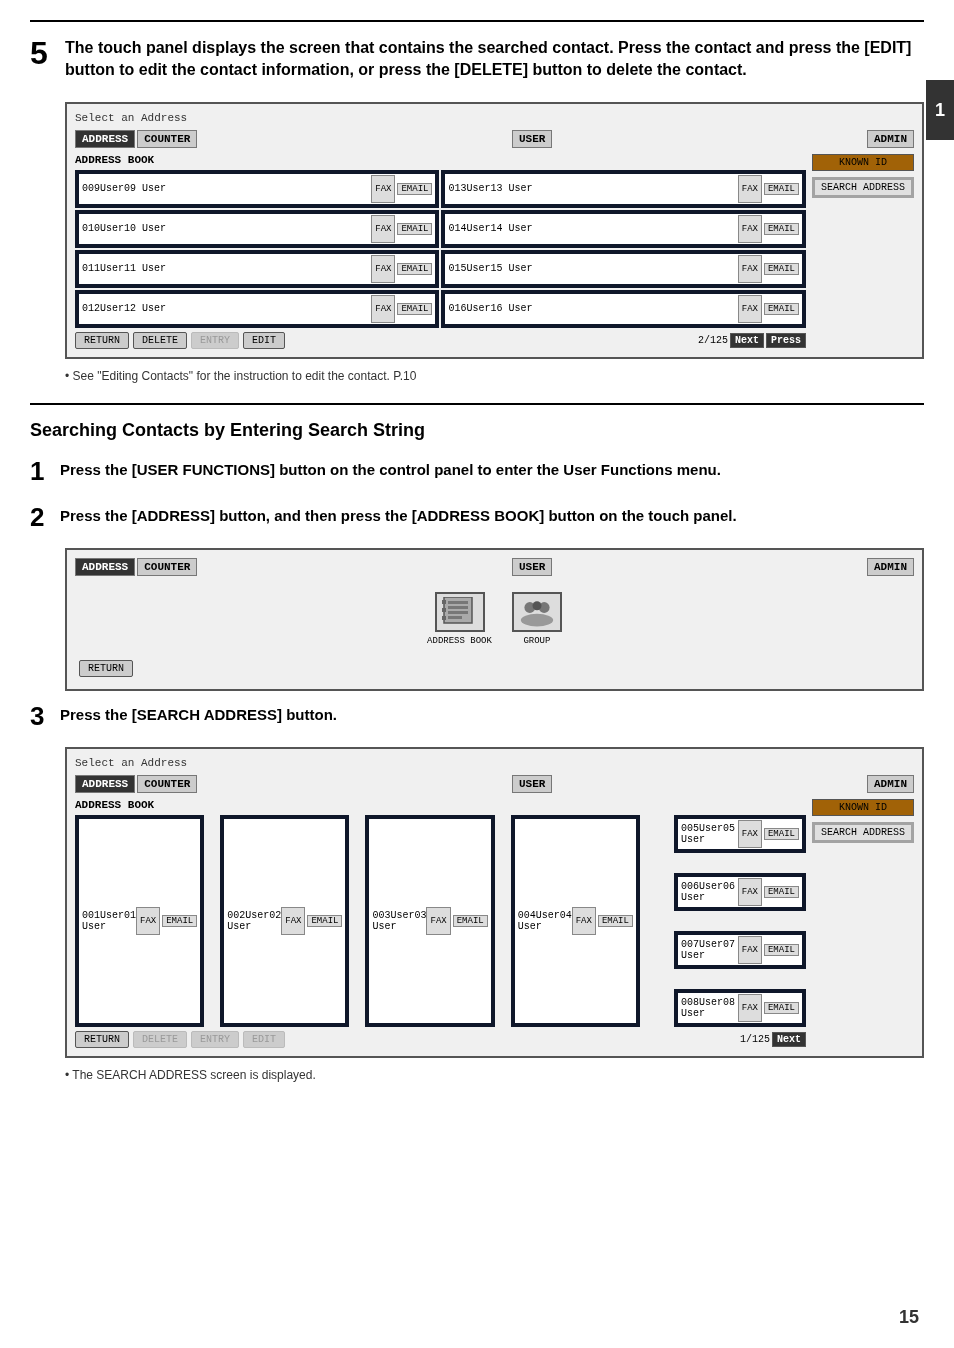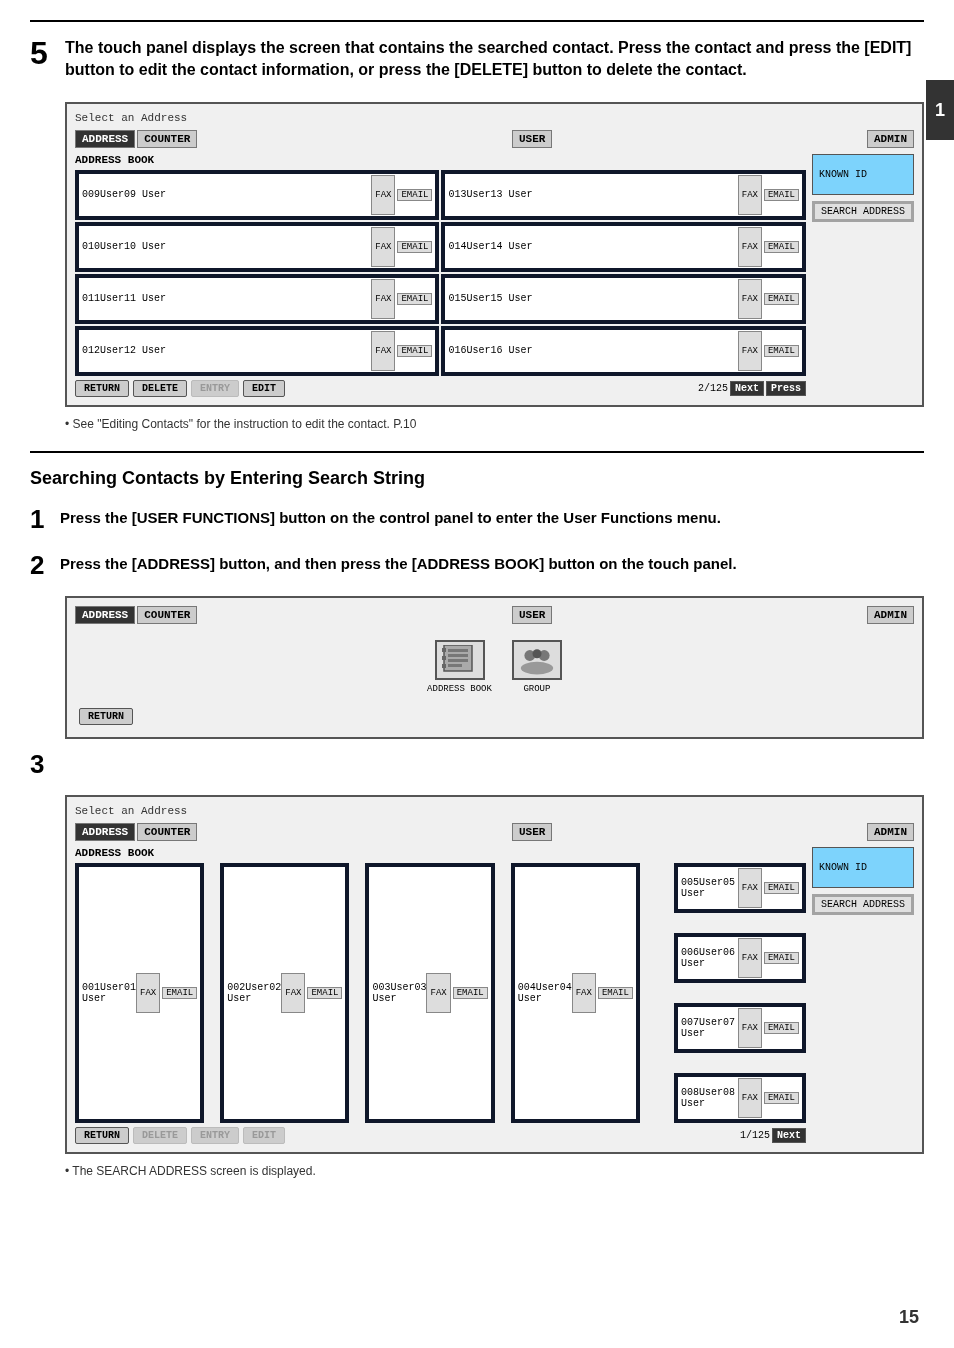--- a/index.html
+++ b/index.html
@@ -110,23 +110,24 @@
       font-size: 11px;
       font-weight: bold;
       margin-bottom: 4px;
       display: flex;
       justify-content: space-between;
       align-items: flex-start;
     }
 
     .known-id-btn {
       border: 1px solid #555;
-      padding: 14px 6px;
-      font-size: 10px;
-      background: #7dd3fc;
+      padding: 2px 6px;
+      font-size: 10px;
+      background: #a16207;
+      text-align: center;
       margin-bottom: 2px;
       font-family: 'Courier New', monospace;
     }
 
     .search-addr-btn {
       border: 3px solid #a3a3a3;
       padding: 2px 6px;
       font-size: 10px;
       background: #e0e0e0;
       text-align: center;
@@ -151,21 +152,21 @@
     }
 
     .address-name {
       flex: 1;
       font-size: 10px;
     }
 
     .fax-badge {
       background: #ddd;
       border: 1px solid #888;
-      padding: 14px 3px;
+      padding: 8px 3px;
       font-size: 9px;
       margin-right: 2px;
     }
 
     .email-badge {
       background: #ddd;
       border: 1px solid #888;
       padding: 0 3px;
       font-size: 9px;
     }
@@ -176,21 +177,21 @@
       gap: 4px;
       margin-top: 4px;
     }
 
     .bottom-btn {
       border: 1px solid #555;
       padding: 2px 8px;
       font-size: 10px;
       background: #ccc;
       font-family: 'Courier New', monospace;
-      font-weight: bold;
+      font-weight: normal;
       border-radius: 2px;
     }
 
     .bottom-btn.inactive {
       color: #999;
       border-color: #bbb;
     }
 
     .page-nav {
       margin-left: auto;
@@ -449,20 +450,21 @@
       </div>
     </div>
     <div style="padding: 4px;">
       <div class="bottom-btn" style="display:inline-block;">RETURN</div>
     </div>
   </div>
 
 
   <div class="step-container">
     <div class="step-num-circle">3</div>
+    <div class="step-desc">Press the [SEARCH ADDRESS] button.</div>
   </div>
 
   <div class="screen-mockup3">
     <div class="screen-title">Select an Address</div>
     <div class="tab-bar">
       <div class="tab active">ADDRESS</div>
       <div class="tab">COUNTER</div>
       <div class="tab" style="background:transparent;border:none;flex:1;"></div>
       <div class="tab">USER</div>
       <div class="tab" style="background:transparent;border:none;flex:1;"></div>

